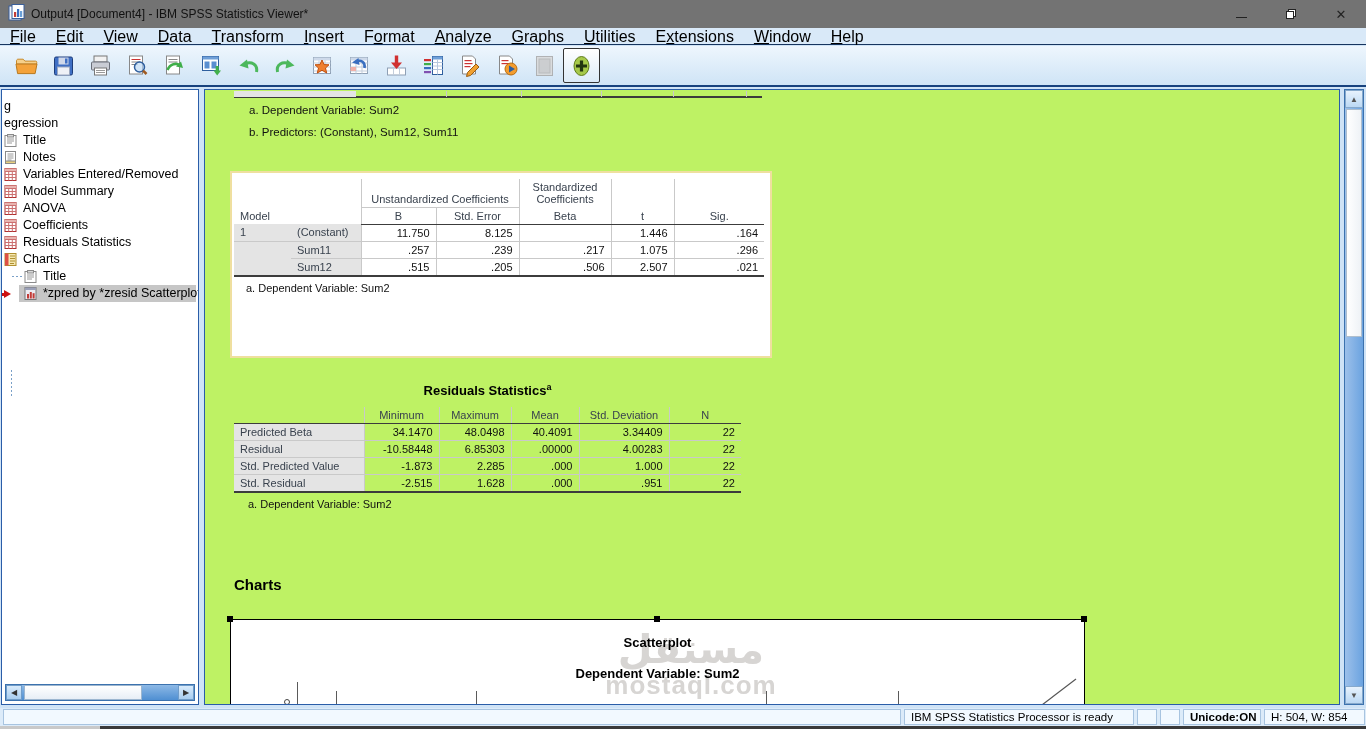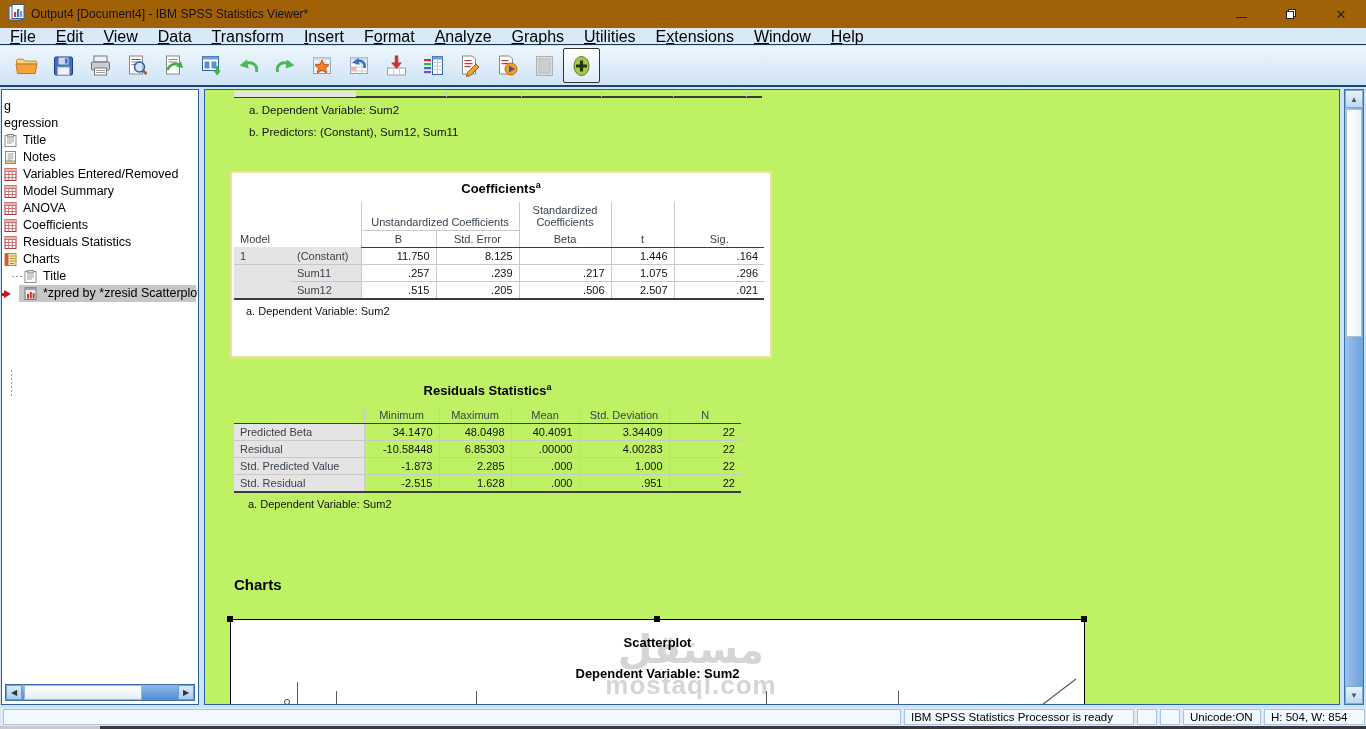--- a/index.html
+++ b/index.html
@@ -2,21 +2,21 @@
 <html><head>
 <meta charset="utf-8">
 <style>
   * { margin:0; padding:0; box-sizing:border-box; }
   html,body { width:1366px; height:729px; overflow:hidden; background:#cfe3f6;
               font-family:"Liberation Sans","DejaVu Sans",sans-serif; }
   .abs { position:absolute; }
   .window { position:relative; width:1366px; height:729px; background:#cfe3f6; }
 
   
-  .titlebar { position:absolute; left:0; top:0; width:1366px; height:28px; background:#a16207;
+  .titlebar { position:absolute; left:0; top:0; width:1366px; height:28px; background:#737373;
               display:flex; align-items:center; }
   .app-icon { margin:0 6px 0 8px; }
   .title-text { font-size:12px; color:#111; }
   .win-controls { position:absolute; right:0; top:0; height:28px; display:flex; }
   .win-btn { width:50px; height:28px; display:flex; align-items:center; justify-content:center;
              font-size:13px; color:#222; cursor:default; }
   .min-glyph { display:inline-block; width:11px; border-bottom:1.5px solid #222; height:1px; margin-top:6px;}
   .restore-glyph { position:relative; width:10px; height:10px; }
   .restore-glyph .b1 { position:absolute; left:2px; top:0; width:8px; height:8px; border:1.2px solid #222; background:#fff;}
   .restore-glyph .b2 { position:absolute; left:0; top:2px; width:8px; height:8px; border:1.2px solid #222; background:#fff;}
@@ -397,21 +397,20 @@
       <div class="abs" style="left:212px; top:0; width:1px; height:6px; background:#c9c9c9;"></div>
       <div class="abs" style="left:287px; top:0; width:1px; height:6px; background:#c9c9c9;"></div>
       <div class="abs" style="left:367px; top:0; width:1px; height:6px; background:#c9c9c9;"></div>
       <div class="abs" style="left:439px; top:0; width:1px; height:6px; background:#c9c9c9;"></div>
       <div class="abs" style="left:512px; top:0; width:1px; height:6px; background:#c9c9c9;"></div>
     </div>
     <div class="abs out-text" style="left:44px; top:14px;">a. Dependent Variable: Sum2</div>
     <div class="abs out-text" style="left:44px; top:36px;">b. Predictors: (Constant), Sum12, Sum11</div>
 
     <div class="yellow-box" style="left:25px; top:81px; width:542px; height:187px;">
-      <div class="spss-title" style="margin-top:7px;"><span>Coefficients</span><sup>a</sup></div>
       <table class="spss-table" style="margin:6px 0 0 2px; width:530px;">
         <colgroup>
             <col style="width:57px">
             <col style="width:70px">
             <col style="width:75px">
             <col style="width:83px">
             <col style="width:92px">
             <col style="width:63px">
             <col style="width:90px">
           </colgroup>
@@ -553,20 +552,20 @@
     <div class="vs-arrow" style="top:0;">▲</div>
     <div class="vs-thumb"></div>
     <div class="vs-arrow" style="bottom:0;">▼</div>
   </div>
 
   <div class="statusbar">
     <div class="scell" style="width:898px;"></div>
     <div class="scell" style="width:230px;">IBM SPSS Statistics Processor is ready</div>
     <div class="scell" style="width:20px;"></div>
     <div class="scell" style="width:20px;"></div>
-    <div class="scell" style="width:78px;">Unicode:ON</div>
+    <div class="scell" style="width:78px;font-weight:bold;">Unicode:ON</div>
     <div class="scell" style="width:101px;">H: 504, W: 854 pt.</div>
   </div>
   <div class="bottom-strip">
       <span class="lt"></span>
     </div>
 
 </div>
 
 </body></html>

